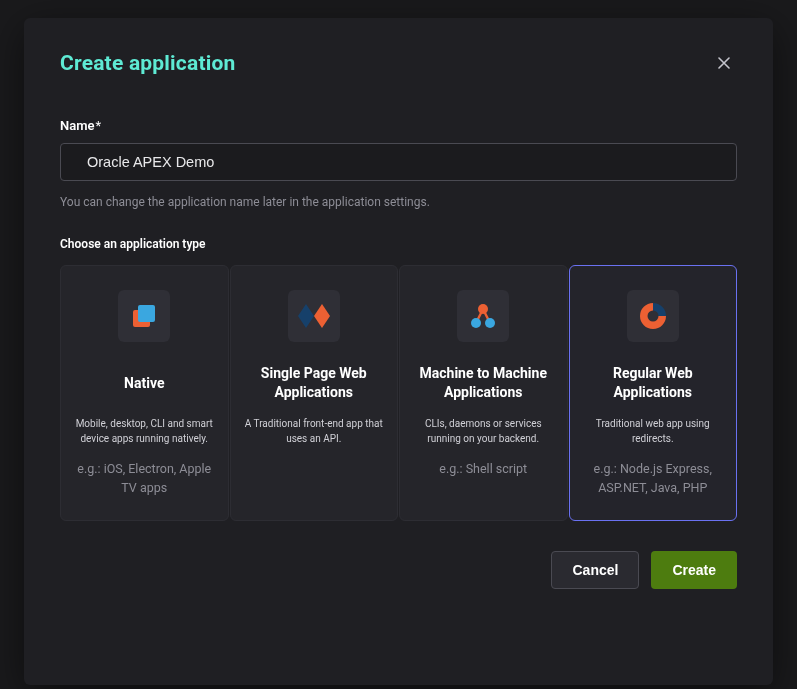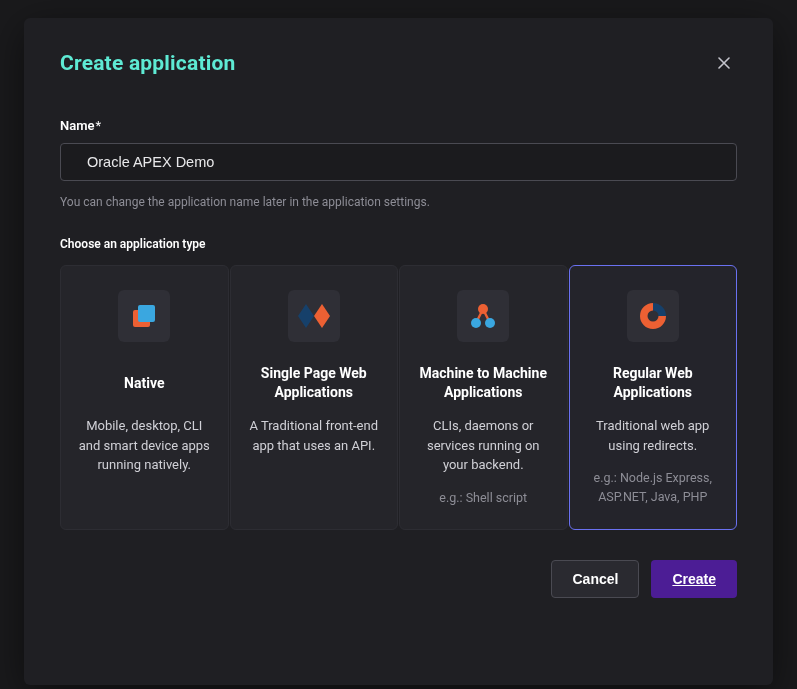--- a/index.html
+++ b/index.html
@@ -26,26 +26,26 @@
     flex:1 1 0; background:#25252a; border:1px solid #2d2d33; border-radius:6px;
     padding: 24px 14px 22px 14px; text-align:center; cursor:pointer;
     display:flex; flex-direction:column; align-items:center;
   }
   .card.selected { border:1.5px solid #6a71f1; background:#24242b; }
   .icon-tile {
     width:52px; height:52px; border-radius:6px; background:#2f2f36;
     display:flex; align-items:center; justify-content:center; margin-bottom:22px;
   }
   .card-title { font-size:14px; font-weight:700; color:#fff; line-height:1.35; margin-bottom:14px; min-height: 38px; display:flex; align-items:center; justify-content:center; }
-  .card-desc { font-size:13px; color:#d0d0d6; line-height:1.5; margin-bottom:14px; }
+  .card-desc { font-size:10px; color:#d0d0d6; line-height:1.5; margin-bottom:14px; }
   .card-eg { font-size:12.5px; color:#8d8d96; line-height:1.5; }
   .footer { display:flex; justify-content:flex-end; gap:12px; margin-top:30px; }
   .btn { font-size:14px; font-weight:600; padding:10px 20px; border-radius:4px; cursor:pointer; border:1px solid transparent;text-align:center; }
   .btn-secondary { background:#2a2a30; color:#fff; border-color:#4a4a52; }
-  .btn-primary { background:#4c1d95; color:#fff;text-decoration:underline; }
+  .btn-primary { background:#4d7c0f; color:#fff; }
   svg { display:block; }
 </style>
 </head>
 <body>
 
 <div class="backdrop"></div>
 
 <div class="modal">
 
   <div class="modal-header">
@@ -71,20 +71,21 @@
 
     <div class="card">
       <div class="icon-tile">
         <svg width="30" height="30" viewBox="0 0 30 30">
           <rect x="4" y="9" width="17" height="17" rx="2" fill="#ec6033"></rect>
           <rect x="9" y="4" width="17" height="17" rx="2" fill="#3aa7e0"></rect>
         </svg>
       </div>
       <div class="card-title">Native</div>
       <div class="card-desc">Mobile, desktop, CLI and smart device apps running natively.</div>
+      <div class="card-eg">e.g.: iOS, Electron, Apple TV apps</div>
     </div>
 
     <div class="card">
       <div class="icon-tile">
         <svg width="34" height="30" viewBox="0 0 34 30">
           <polygon points="9,3 17,15 9,27 1,15" fill="#16406a"></polygon>
           <polygon points="25,3 33,15 25,27 17,15" fill="#ec6033"></polygon>
         </svg>
       </div>
       <div class="card-title">Single Page Web Applications</div>

